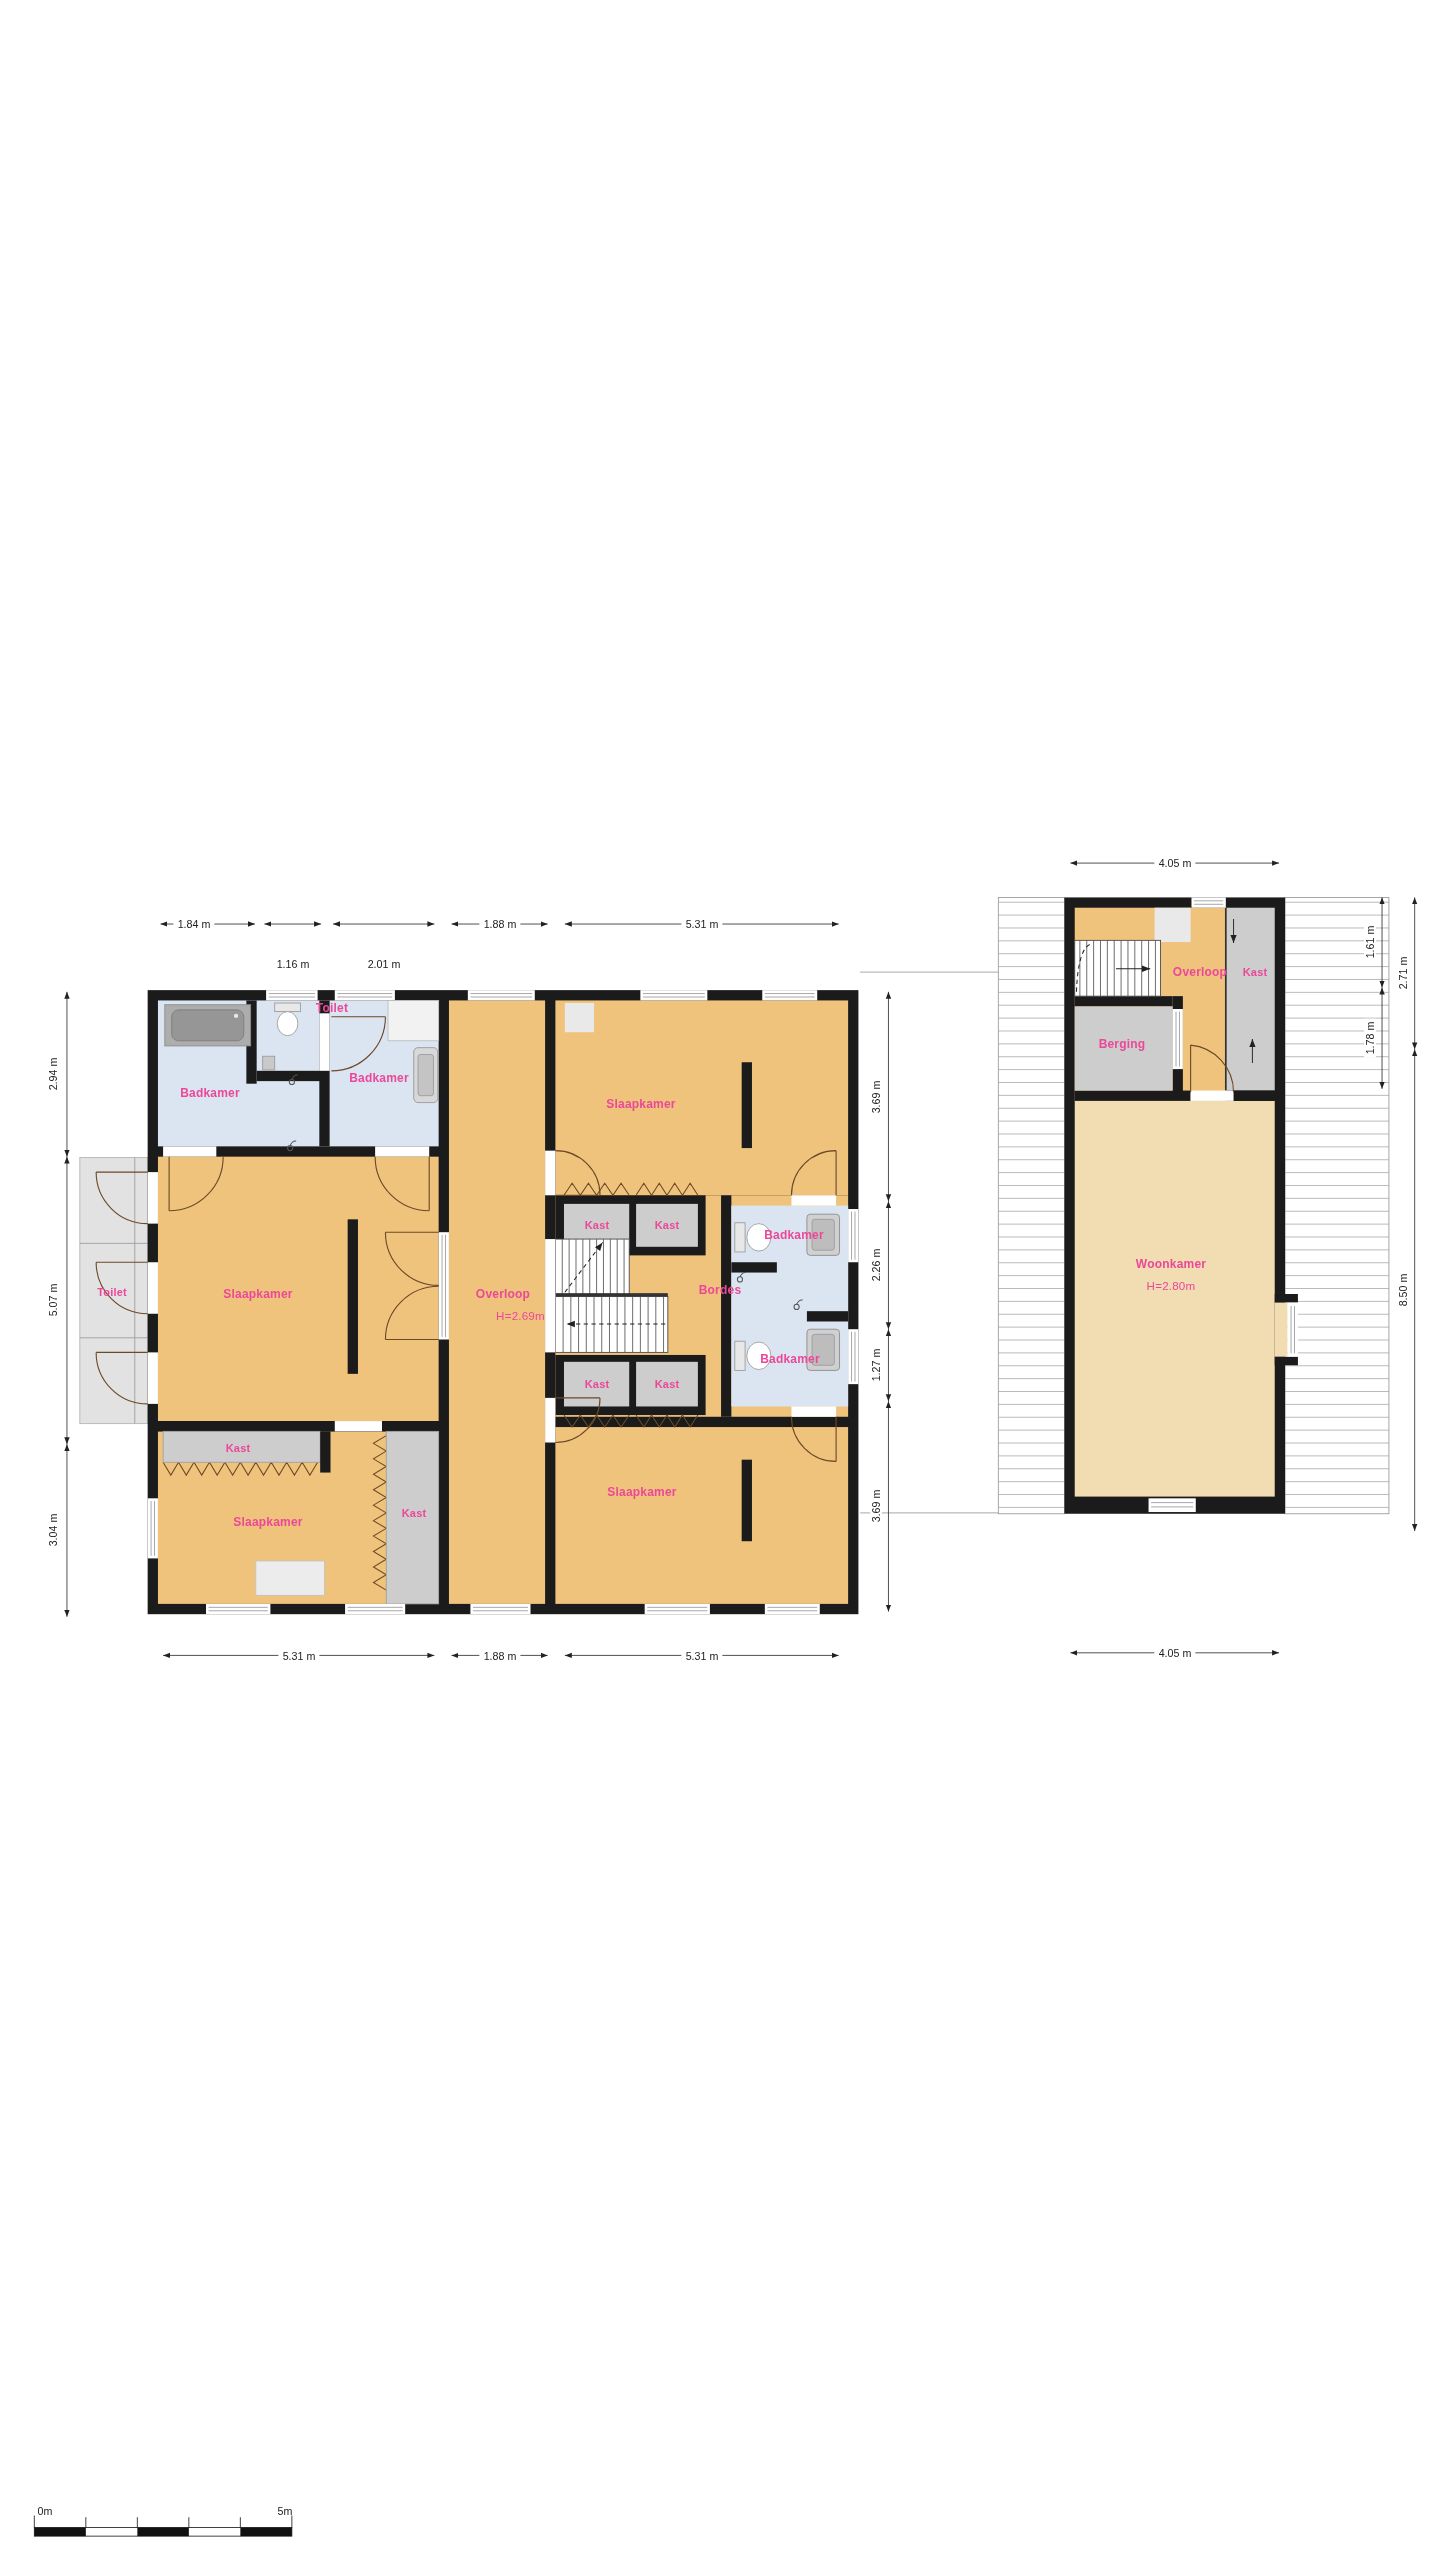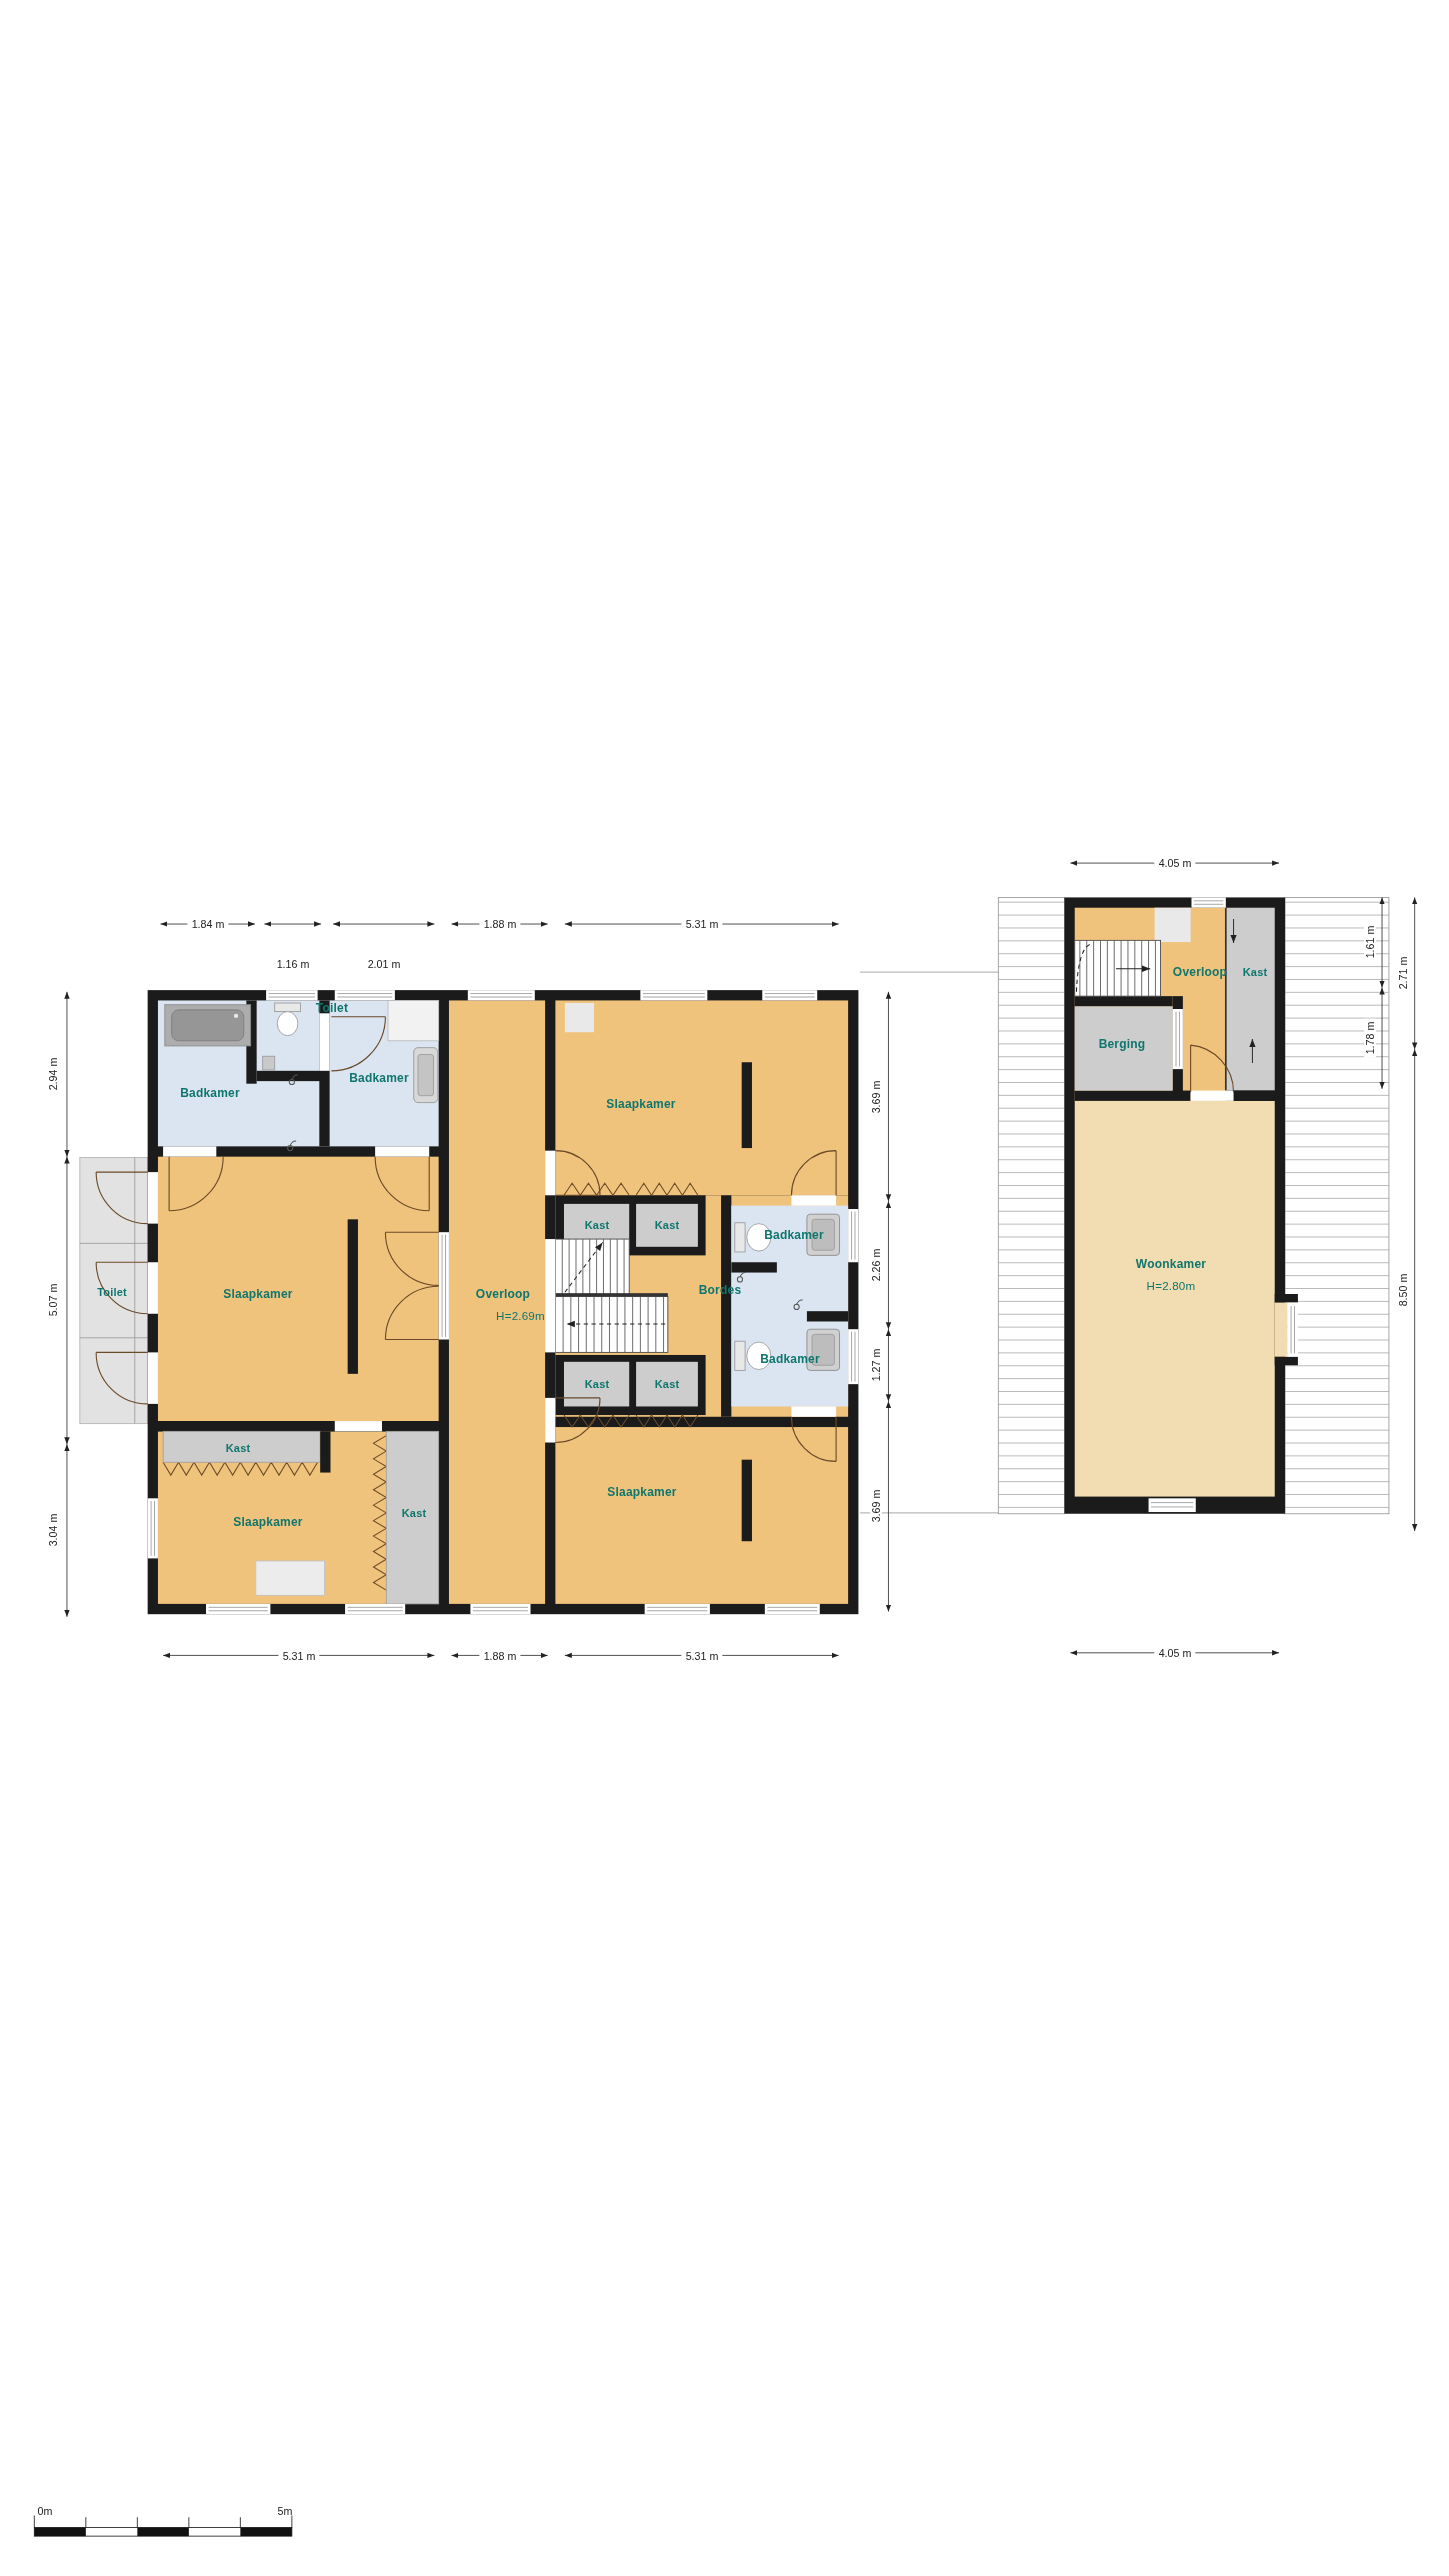--- a/index.html
+++ b/index.html
@@ -1,20 +1,20 @@
 <!DOCTYPE html>
 <html style="font-size:13.7px"><head>
 <meta charset="utf-8">
 <style>
   html,body{margin:0;padding:0;background:#fff;}
   .scene{position:relative;width:1449px;height:2576px;background:#fff;
          font-family:"Liberation Sans",sans-serif;overflow:hidden;}
   .scene svg{position:absolute;left:0;top:0;}
   .lbl{position:absolute;transform:translate(-50%,-50%);font-size:12px;font-weight:bold;
-       color:#0f766e;white-space:nowrap;letter-spacing:0.2px;}
+       color:#ec4899;white-space:nowrap;letter-spacing:0.2px;}
   .lbl.small{font-size:11px;}
   .lbl.sub{font-weight:normal;font-size:11.6px;}
   .dim{position:absolute;transform:translate(-50%,-50%);font-size:10.7px;font-weight:normal;
        color:#222;background:#fff;padding:0 4.3px;white-space:nowrap;}
   .dimv{position:absolute;transform:translate(-50%,-50%) rotate(-90deg);font-size:10.7px;
        color:#222;background:#fff;padding:0 3.4px;white-space:nowrap;}
 </style>
 </head>
 <body>
 
@@ -317,21 +317,21 @@
   <span class="lbl" style="left:268px;top:1522px;">Slaapkamer</span>
   <span class="lbl small" style="left:238px;top:1448px;">Kast</span>
   <span class="lbl small" style="left:414px;top:1513px;">Kast</span>
 
   <span class="lbl" style="left:1200px;top:972px;">Overloop</span>
   <span class="lbl small" style="left:1255px;top:972px;">Kast</span>
   <span class="lbl" style="left:1122px;top:1044px;">Berging</span>
   <span class="lbl" style="left:1171px;top:1264px;text-align:center;">Woonkamer</span>
   <span class="lbl sub" style="left:1171px;top:1285px;">H=2.80m</span>
 
-  <span class="dim" style="left:208px;top:924px;">1.84 m</span>
+  <span class="dim" style="left:194px;top:924px;">1.84 m</span>
   <span class="dim" style="left:293px;top:964px;">1.16 m</span>
   <span class="dim" style="left:384px;top:924px;margin-top:40px;">2.01 m</span>
   <span class="dim" style="left:500px;top:924px;">1.88 m</span>
   <span class="dim" style="left:702px;top:924px;">5.31 m</span>
 
   <span class="dim" style="left:299px;top:1656px;">5.31 m</span>
   <span class="dim" style="left:500px;top:1656px;">1.88 m</span>
   <span class="dim" style="left:702px;top:1656px;">5.31 m</span>
 
   <span class="dimv" style="left:53px;top:1074px;">2.94 m</span>

